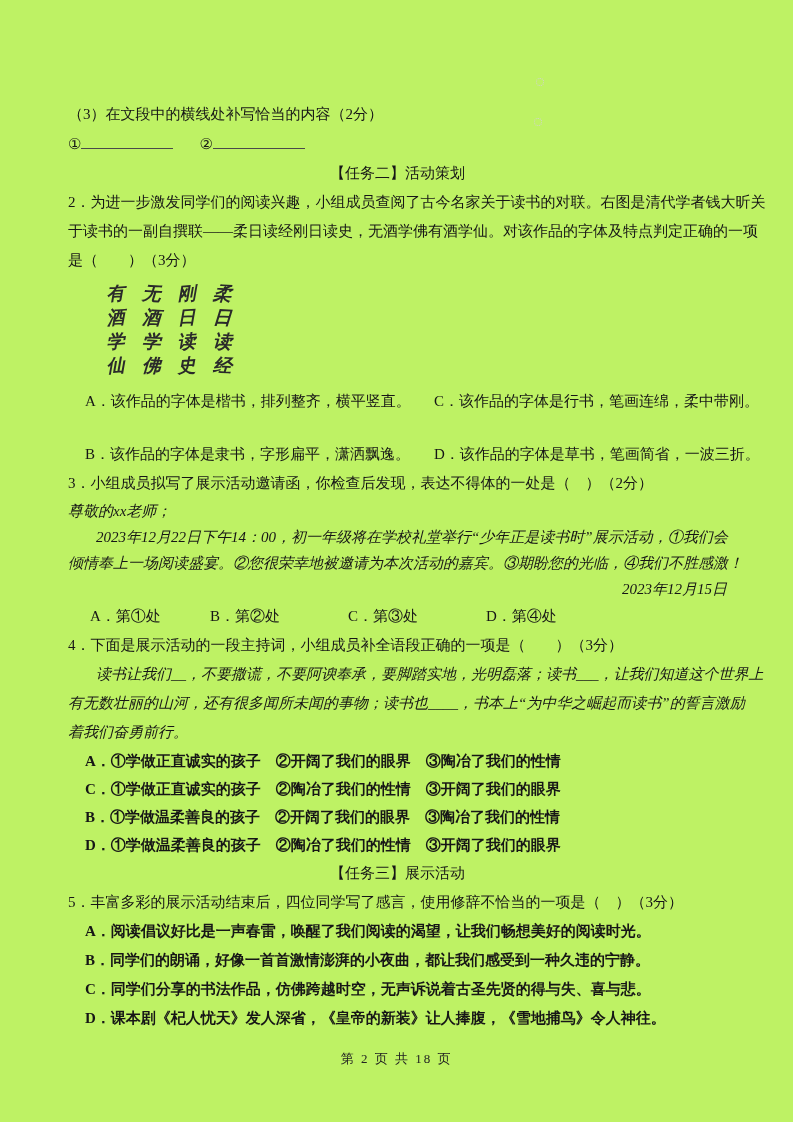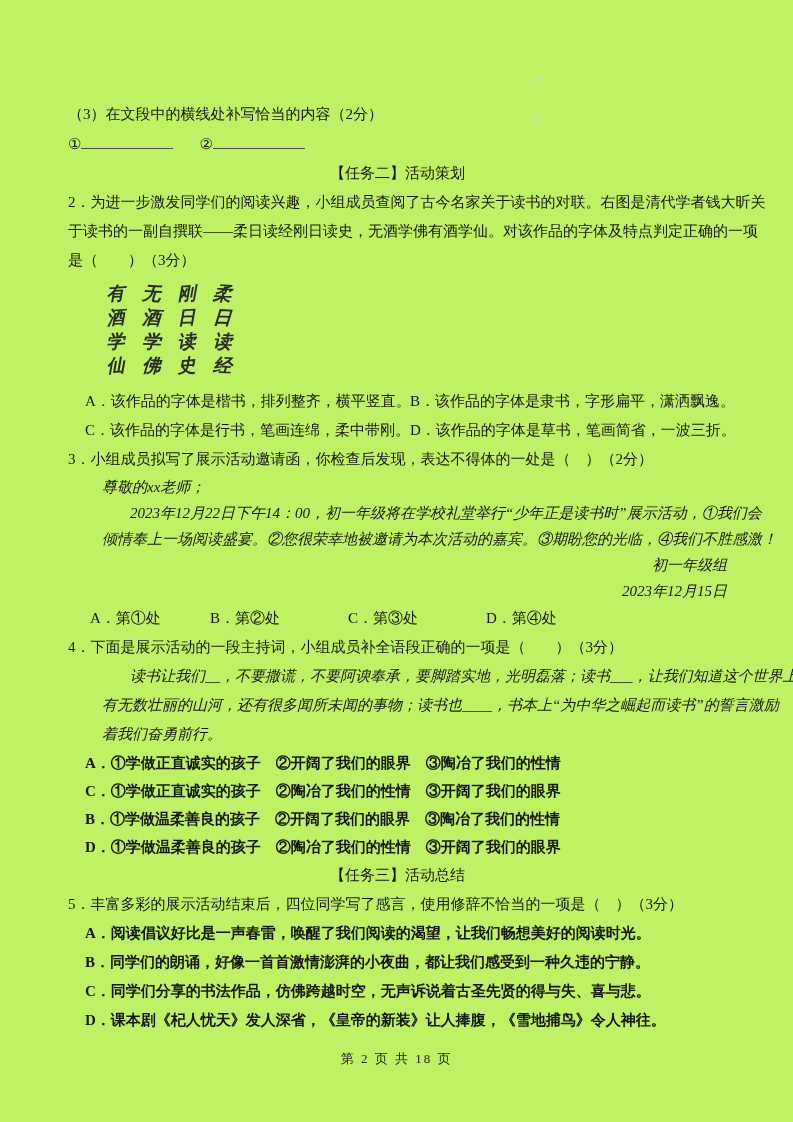--- a/index.html
+++ b/index.html
@@ -9,21 +9,21 @@
     background:#bef264;
     font-family:"Liberation Serif","DejaVu Serif",serif;
     color:#161616;
     overflow:hidden;
   }
   .content { position:absolute; left:68px; top:100px; width:659px; }
   .line { font-size:15px; line-height:29px; white-space:nowrap; }
   .center { text-align:center; }
   .right { text-align:right; }
   .indent { text-indent:28px; }
-  .kai { font-style:italic;margin-left:34px; }
+  .kai { font-style:italic; }
   .opt-pad { padding-left:17px;font-weight:bold; }
 
   
   .blanks-line { height:30px; font-size:15px; line-height:30px; }
   .blank-rule {
     display:inline-block; width:92px; height:13px;
     border-bottom:1px solid #4a4a4a; margin-right:26px;
   }
 
   
@@ -31,21 +31,21 @@
   .callig-row { display:flex; justify-content:space-between; height:24px; }
   .callig-char {
     display:inline-block; font-size:19px; font-weight:bold; font-style:italic;
     color:#2a2a2a; line-height:24px;
     font-family:"DejaVu Serif","Liberation Serif",serif;
   }
   .callig-row .callig-char:nth-child(odd)  { transform:rotate(-4deg) scale(0.96); }
   .callig-row .callig-char:nth-child(even) { transform:rotate(3deg)  scale(0.98); }
 
   
-  .opts-grid { display:grid; grid-template-columns:325px 1fr; padding-left:17px; }
+  .opts-grid { display:grid; grid-template-columns:325px 1fr; padding-left:17px;gap:24px; }
   .opts-grid .line { font-size:15px; }
 
   
   .q3-opts { display:flex; padding-left:22px; }
   .q3-opts span:nth-child(1) { width:120px; }
   .q3-opts span:nth-child(2) { width:138px; }
   .q3-opts span:nth-child(3) { width:138px; }
 
   .footer {
     position:absolute; left:0; right:0; top:1050px;
@@ -104,34 +104,33 @@
         <div class="callig-row">
           <span class="callig-char">仙</span>
           <span class="callig-char">佛</span>
           <span class="callig-char">史</span>
           <span class="callig-char">经</span>
         </div>
       </div>
 
       <div class="opts-grid">
         <div class="line">A．该作品的字体是楷书，排列整齐，横平竖直。</div>
+        <div class="line">C．该作品的字体是行书，笔画连绵，柔中带刚。</div>
         <div class="line">B．该作品的字体是隶书，字形扁平，潇洒飘逸。</div>
-        <div class="line">C．该作品的字体是行书，笔画连绵，柔中带刚。</div>
         <div class="line">D．该作品的字体是草书，笔画简省，一波三折。</div>
       </div>
     </div>
 
     <div>
       <div class="line">3．小组成员拟写了展示活动邀请函，你检查后发现，表达不得体的一处是（　）（2分）</div>
 
       <div>
         <div class="line kai" style="line-height:26px">尊敬的xx老师；</div>
         <div class="line kai indent" style="line-height:26px">2023年12月22日下午14：00，初一年级将在学校礼堂举行“少年正是读书时”展示活动，①我们会</div>
         <div class="line kai" style="line-height:26px">倾情奉上一场阅读盛宴。②您很荣幸地被邀请为本次活动的嘉宾。③期盼您的光临，④我们不胜感激！</div>
-        <div class="line kai right" style="line-height:26px">初一年级组</div>
         <div class="line kai right" style="line-height:26px">2023年12月15日</div>
       </div>
 
       <div class="line q3-opts">
         <span>A．第①处</span>
         <span>B．第②处</span>
         <span>C．第③处</span>
         <span>D．第④处</span>
       </div>
     </div>
@@ -140,21 +139,21 @@
       <div class="line">4．下面是展示活动的一段主持词，小组成员补全语段正确的一项是（　　）（3分）</div>
       <div class="line kai indent">读书让我们__，不要撒谎，不要阿谀奉承，要脚踏实地，光明磊落；读书___，让我们知道这个世界上</div>
       <div class="line kai">有无数壮丽的山河，还有很多闻所未闻的事物；读书也____，书本上“为中华之崛起而读书”的誓言激励</div>
       <div class="line kai">着我们奋勇前行。</div>
       <div class="line opt-pad" style="line-height:28px">A．①学做正直诚实的孩子　②开阔了我们的眼界　③陶冶了我们的性情</div>
       <div class="line opt-pad" style="line-height:28px">C．①学做正直诚实的孩子　②陶冶了我们的性情　③开阔了我们的眼界</div>
       <div class="line opt-pad" style="line-height:28px">B．①学做温柔善良的孩子　②开阔了我们的眼界　③陶冶了我们的性情</div>
       <div class="line opt-pad" style="line-height:28px">D．①学做温柔善良的孩子　②陶冶了我们的性情　③开阔了我们的眼界</div>
     </div>
 
-    <div class="line center">【任务三】活动总结</div>
+    <div class="line center">【任务三】展示活动</div>
 
     <div>
       <div class="line">5．丰富多彩的展示活动结束后，四位同学写了感言，使用修辞不恰当的一项是（　）（3分）</div>
       <div class="line opt-pad">A．阅读倡议好比是一声春雷，唤醒了我们阅读的渴望，让我们畅想美好的阅读时光。</div>
       <div class="line opt-pad">B．同学们的朗诵，好像一首首激情澎湃的小夜曲，都让我们感受到一种久违的宁静。</div>
       <div class="line opt-pad">C．同学们分享的书法作品，仿佛跨越时空，无声诉说着古圣先贤的得与失、喜与悲。</div>
       <div class="line opt-pad">D．课本剧《杞人忧天》发人深省，《皇帝的新装》让人捧腹，《雪地捕鸟》令人神往。</div>
     </div>
 
   </div>

